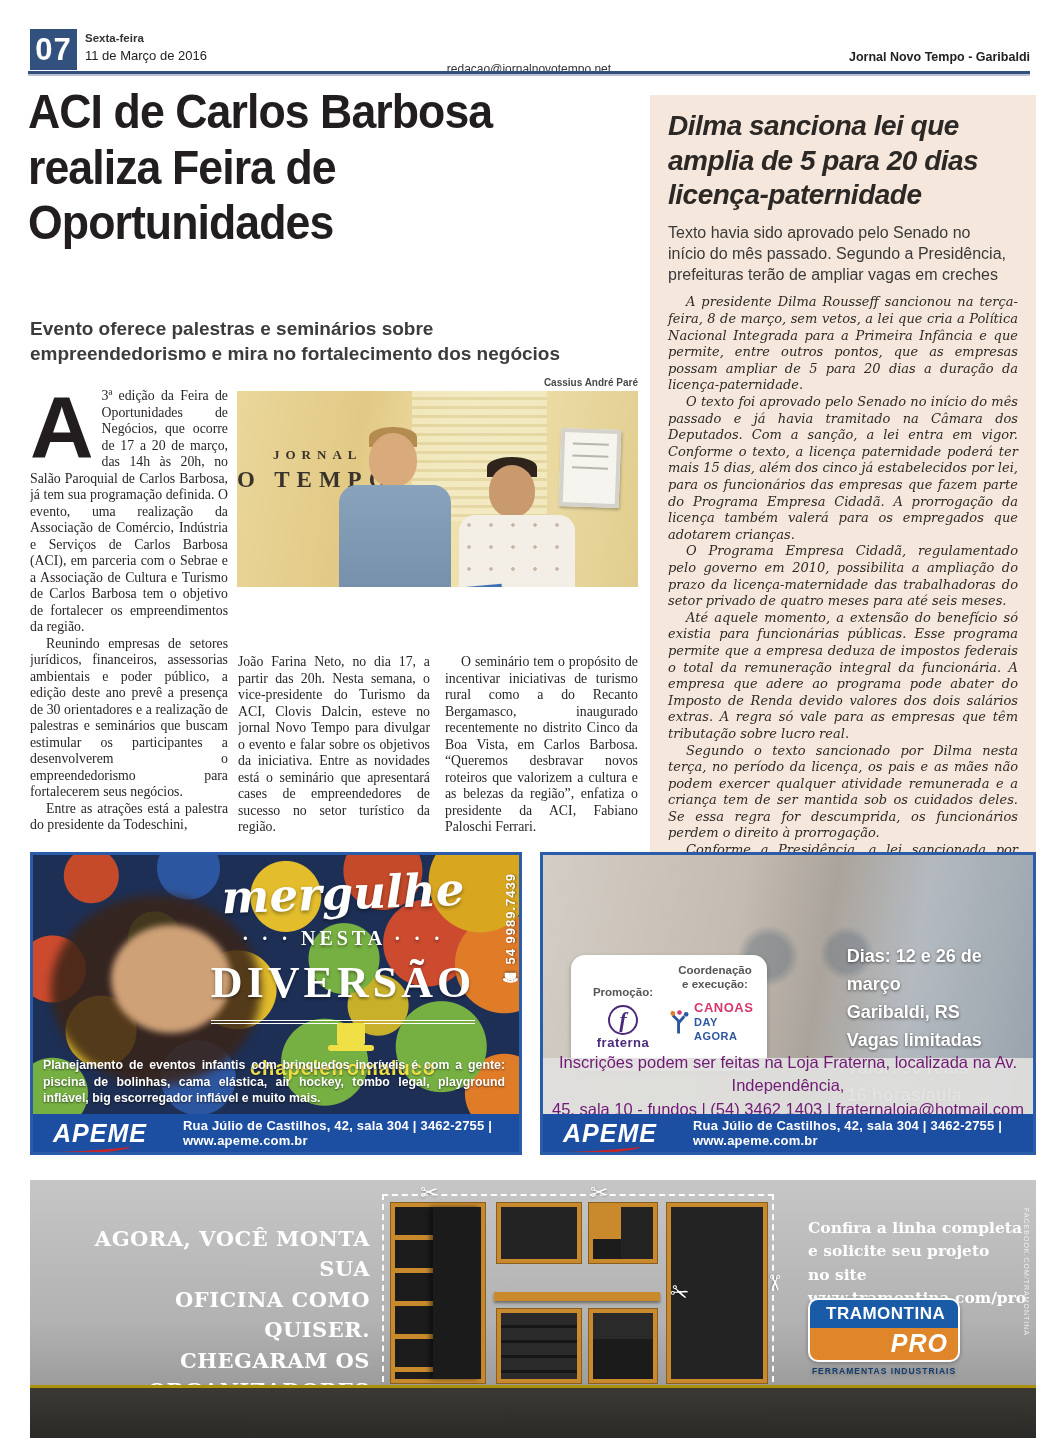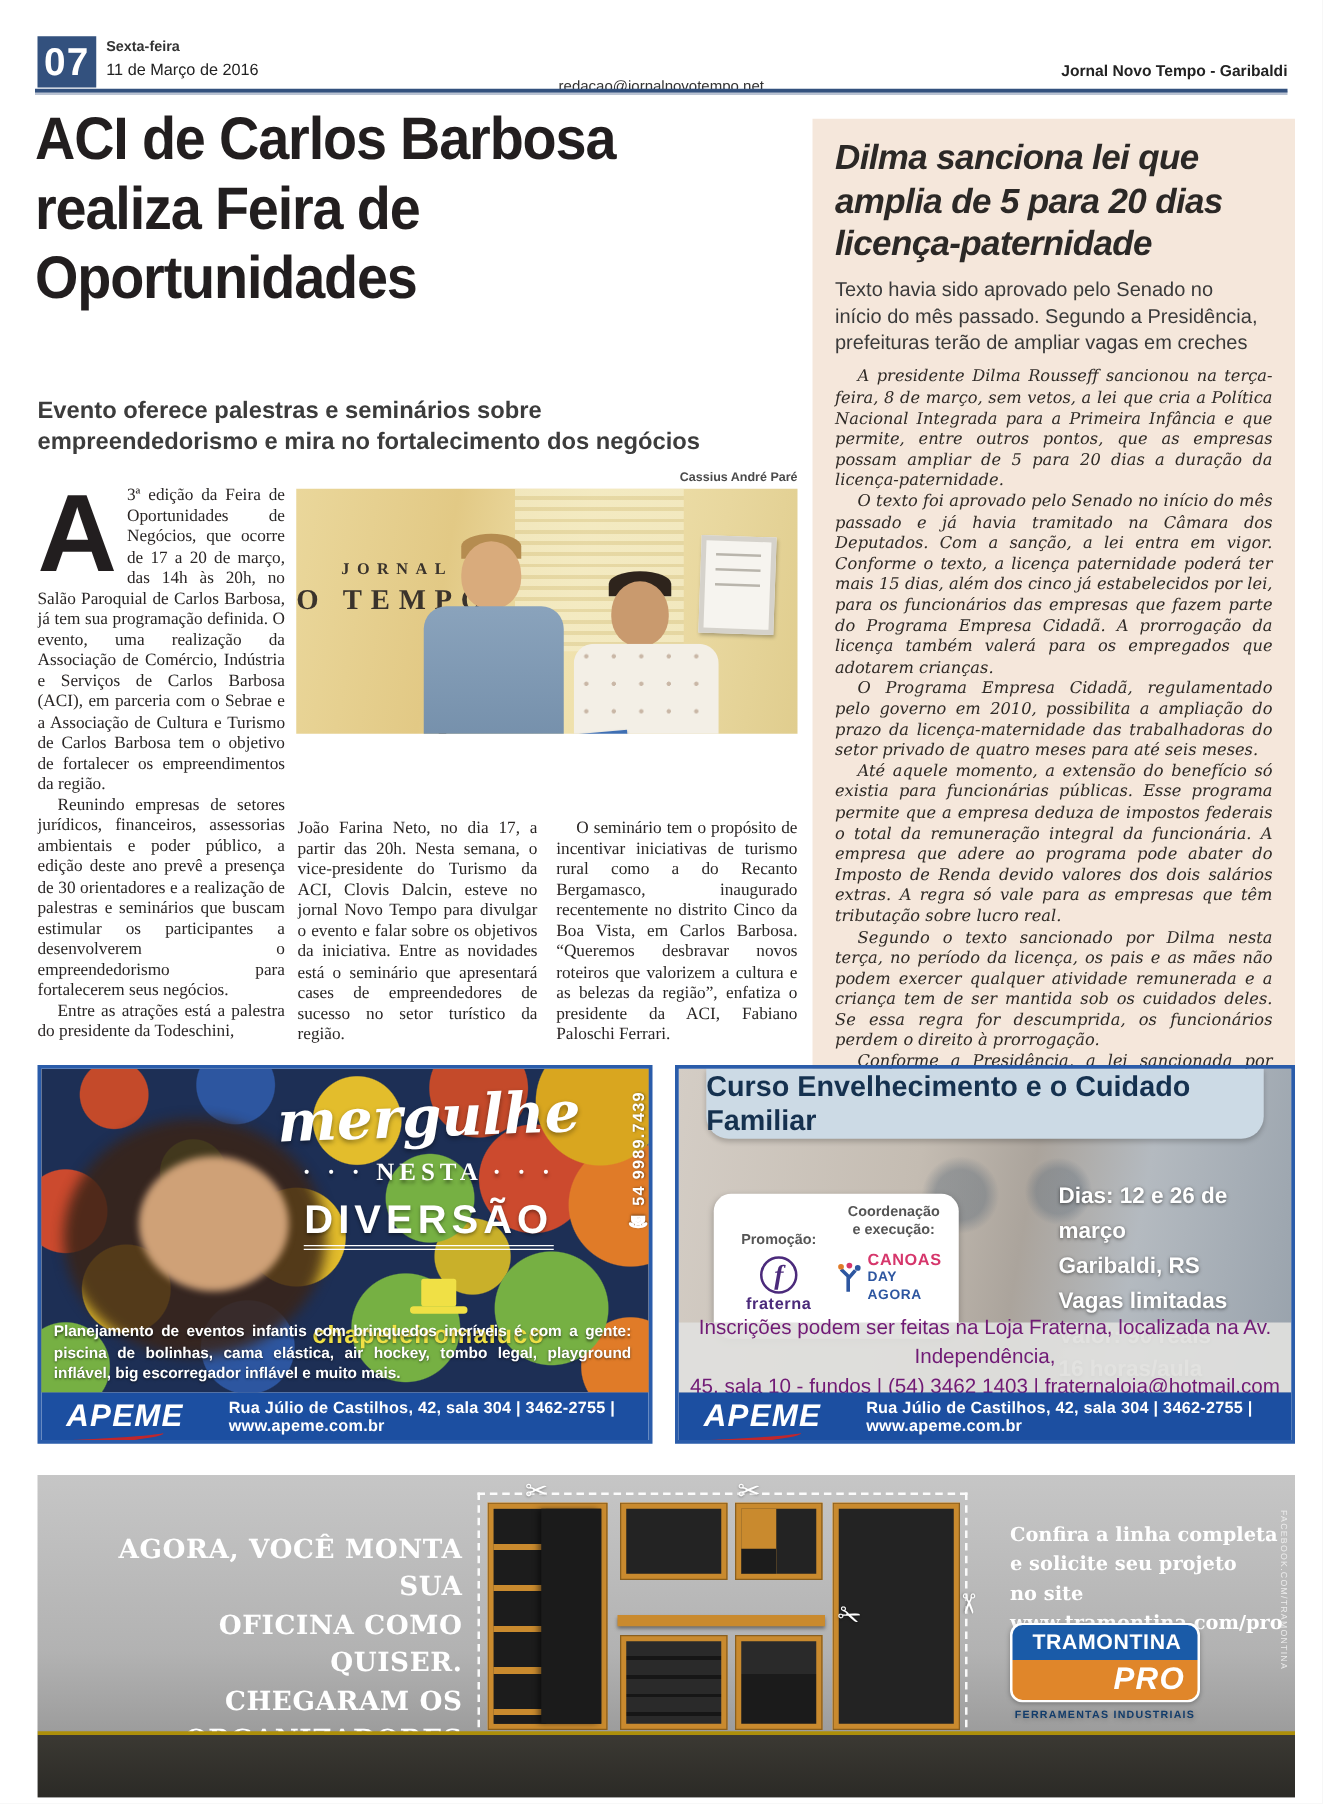--- a/index.html
+++ b/index.html
@@ -104,22 +104,22 @@
   .child-hair{position:absolute;left:18px;top:40px;width:210px;height:190px;border-radius:50%;
     background:#3a2417;filter:blur(5px);opacity:.85;}
   .child-face{position:absolute;left:78px;top:70px;width:120px;height:108px;border-radius:50%;
     background:#cfa177;filter:blur(3px);}
   .dv-script{position:absolute;left:160px;top:12px;width:300px;text-align:center;color:#fff;
     font-family:"DejaVu Serif",serif;font-style:italic;font-weight:bold;font-size:45px;transform:rotate(-2deg);
     text-shadow:0 2px 4px rgba(0,0,0,.4);}
   .dv-nesta{position:absolute;left:160px;top:72px;width:300px;text-align:center;color:#fff;
     font-size:20px;font-weight:bold;letter-spacing:4px;font-family:"Liberation Serif",serif;text-shadow:0 2px 3px rgba(0,0,0,.4);}
   .dv-main{position:absolute;left:160px;top:102px;width:300px;text-align:center;}
-  .dv-main span{display:inline-block;color:#fff;font-size:32px;font-weight:bold;letter-spacing:4px;
-    font-family:Liberation Sans, sans-serif;border-bottom:4px double #fff;padding-bottom:2px;text-shadow:0 2px 3px rgba(0,0,0,.4);}
+  .dv-main span{display:inline-block;color:#fff;font-size:44px;font-weight:bold;letter-spacing:4px;
+    font-family:Liberation Serif, serif;border-bottom:4px double #fff;padding-bottom:12px;text-shadow:0 2px 3px rgba(0,0,0,.4);}
   .hat{position:absolute;left:295px;top:168px;width:46px;height:30px;}
   .hat .top{position:absolute;left:9px;top:0;width:28px;height:22px;background:var(--brand-yellow,#f0e045);border-radius:2px;}
   .hat .brim{position:absolute;left:0;top:22px;width:46px;height:6px;background:var(--brand-yellow,#f0e045);border-radius:3px;}
   .dv-brand{position:absolute;left:160px;top:202px;width:300px;text-align:center;color:var(--brand-yellow,#f0e045);
     font-size:20px;font-weight:bold;letter-spacing:1px;text-shadow:0 1px 2px rgba(0,0,0,.4);}
   .dv-desc{position:absolute;left:10px;right:14px;bottom:8px;color:#fff;font-size:12.3px;font-weight:bold;
     line-height:1.32;text-align:justify;text-shadow:0 1px 2px rgba(0,0,0,.6);}
   .dv-phone{position:absolute;right:1px;top:18px;writing-mode:vertical-rl;transform:rotate(180deg);
     color:#fff;font-size:13px;font-weight:bold;letter-spacing:1px;text-shadow:0 1px 2px rgba(0,0,0,.5);}
 
@@ -278,21 +278,20 @@
       <div class="dv-desc">Planejamento de eventos infantis com brinquedos incríveis é com a gente: piscina de bolinhas, cama elástica, air hockey, tombo legal, playground inflável, big escorregador inflável e muito mais.</div>
       <div class="dv-phone"><span>☎</span> <span>54 9989.7439</span></div>
     </div>
     <div class="apeme-bar">
       <div class="apeme-logo"><span>APEME</span><span class="apeme-swoosh"></span></div>
       <div class="apeme-info">Rua Júlio de Castilhos, 42, sala 304  |  3462-2755  |  www.apeme.com.br</div>
     </div>
   </div>
 
   <div class="ad ad-cur">
-    <div class="cur-title">Curso Envelhecimento e o Cuidado Familiar</div>
     <div class="promo-card">
       <div class="promo-col left">
         <div class="lbl">Promoção:</div>
         <div class="frat-f">f</div>
         <div class="frat-name">fraterna</div>
       </div>
       <div class="promo-col">
         <div class="lbl">Coordenação
 e execução:</div>
         <div class="canoas">

